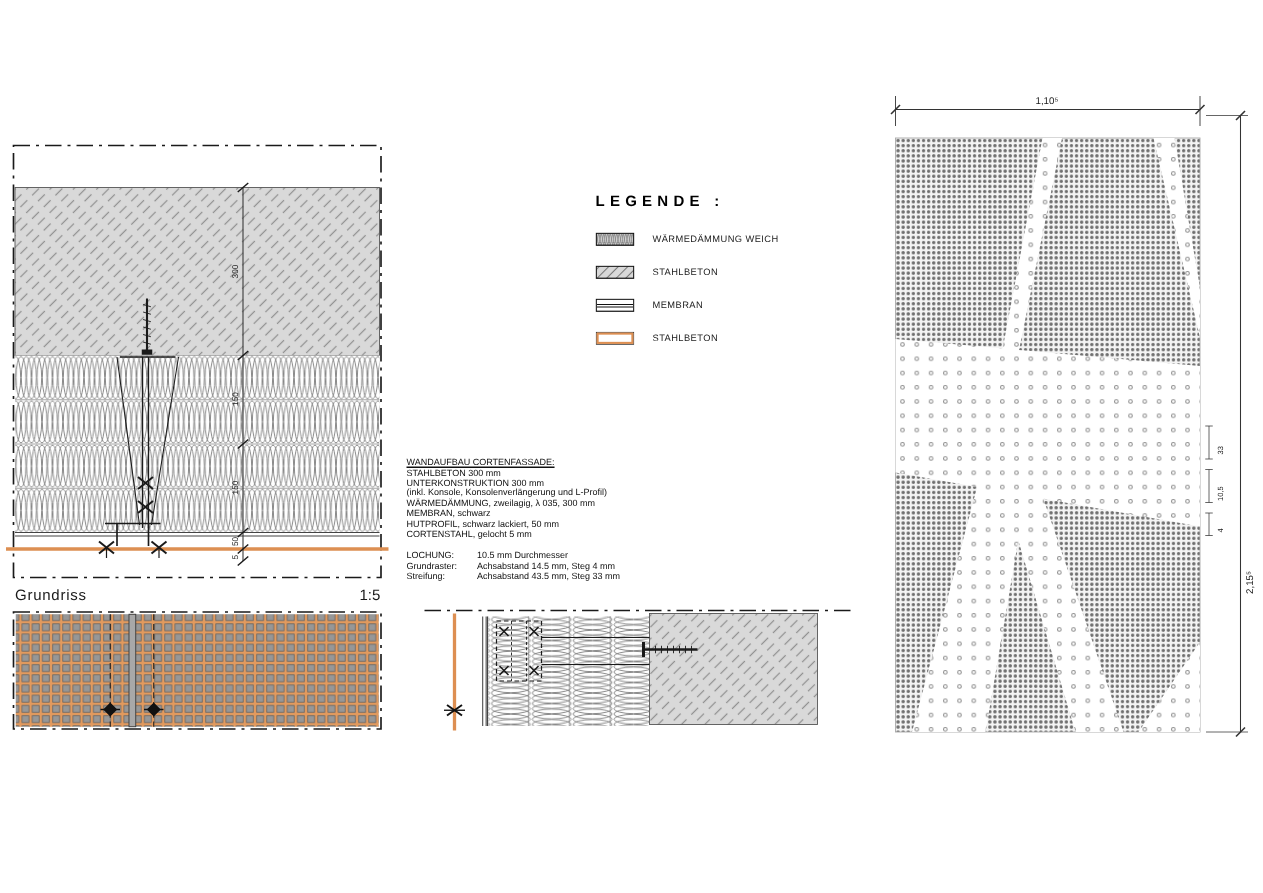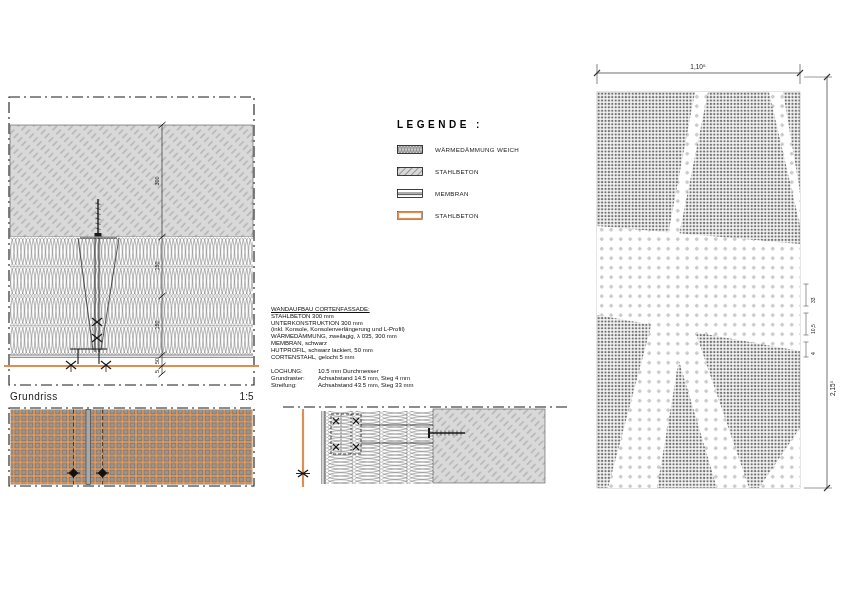--- a/index.html
+++ b/index.html
@@ -2,21 +2,21 @@
 <html><head>
 <meta charset="utf-8">
 <style>
   html,body{margin:0;padding:0;background:#ffffff;}
   .canvas{position:relative;width:842px;height:595px;background:#ffffff;overflow:hidden;
           font-family:"Liberation Sans",sans-serif;color:#111;}
   .canvas svg.main{position:absolute;left:0;top:0;}
   svg text{font-family:"Liberation Sans",sans-serif;fill:#1a1a1a;}
 
   
-  .legend{position:absolute;left:397px;top:119px;width:180px;}
+  .legend{position:absolute;left:397px;top:129px;width:180px;}
   .legend-title{font-size:10px;font-weight:bold;letter-spacing:3.5px;color:#000;margin-bottom:8px;}
   .lg-row{display:flex;align-items:center;height:22px;}
   .lg-row svg{flex:0 0 auto;margin-right:12px;}
   .lg-label{font-size:6.2px;letter-spacing:.3px;color:#1c1c1c;}
 
   
   .spec{position:absolute;left:271px;top:306px;width:230px;font-size:6px;line-height:6.8px;color:#101010;}
   .spec-title{text-decoration:underline;}
   .spec-table{margin-top:8px;}
   .spec-row{display:flex;}

